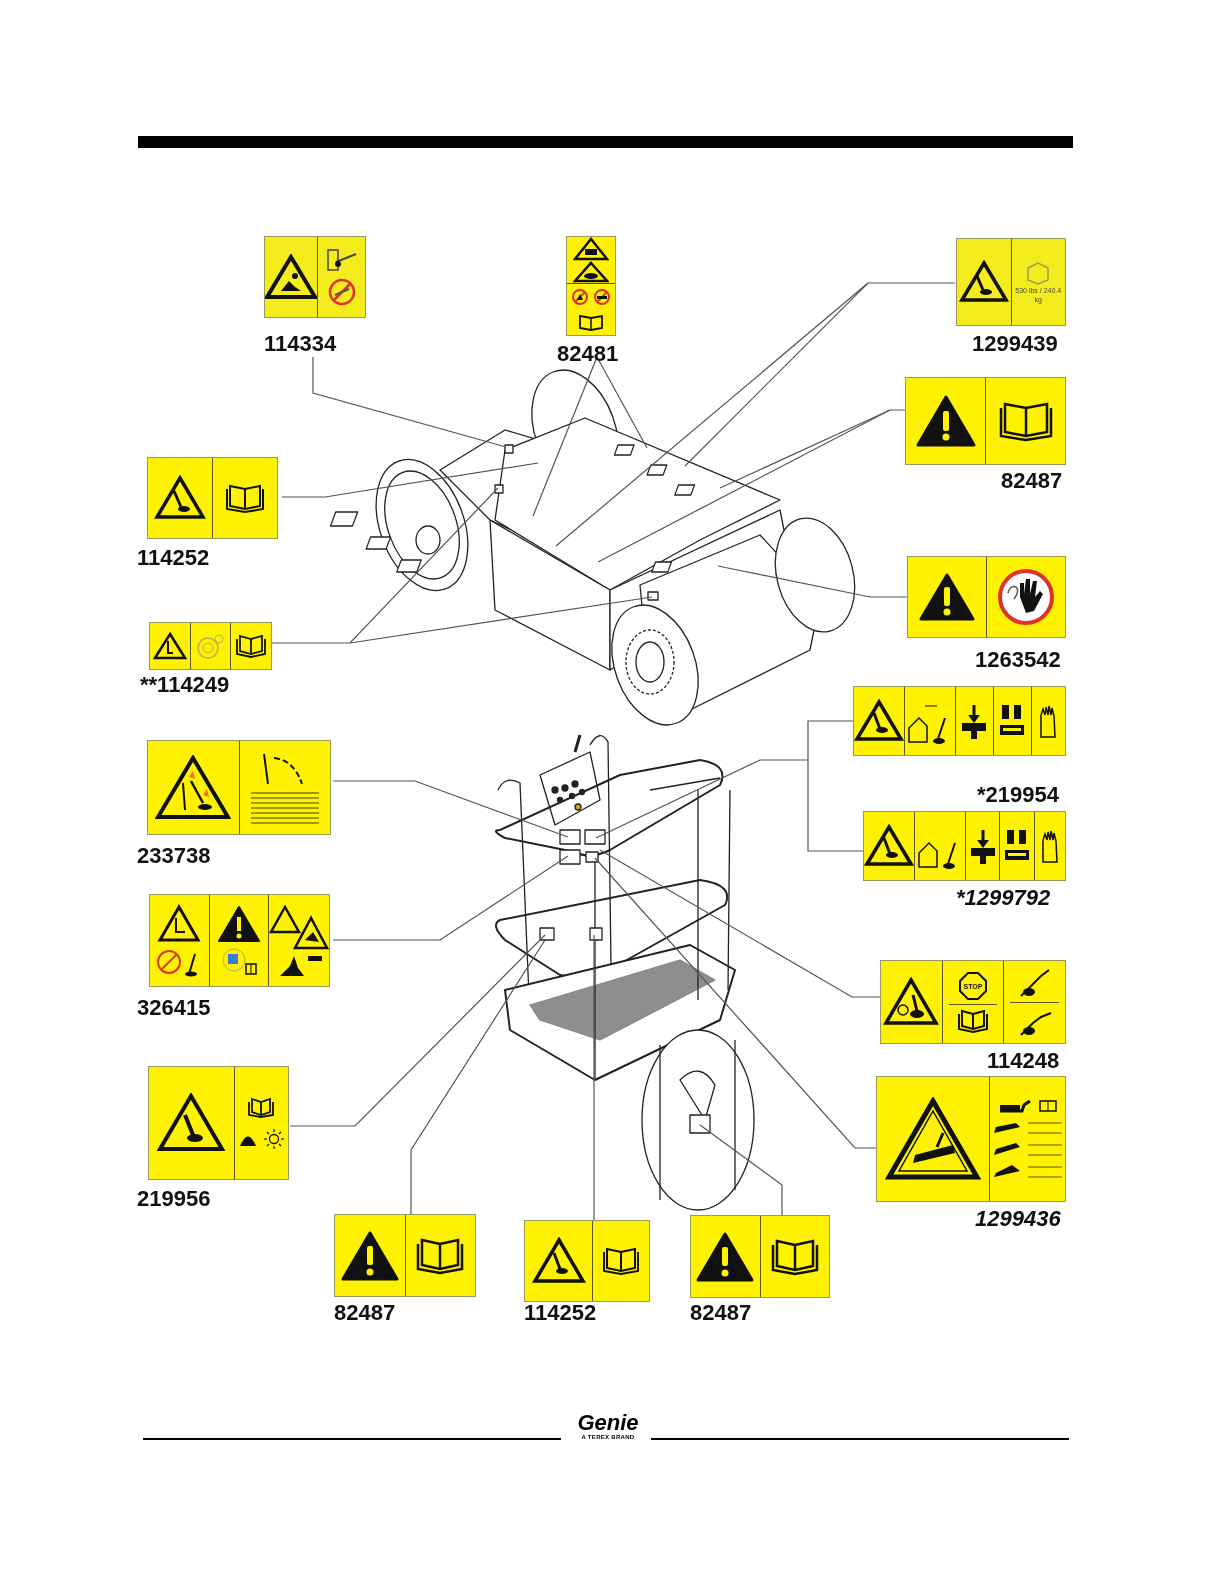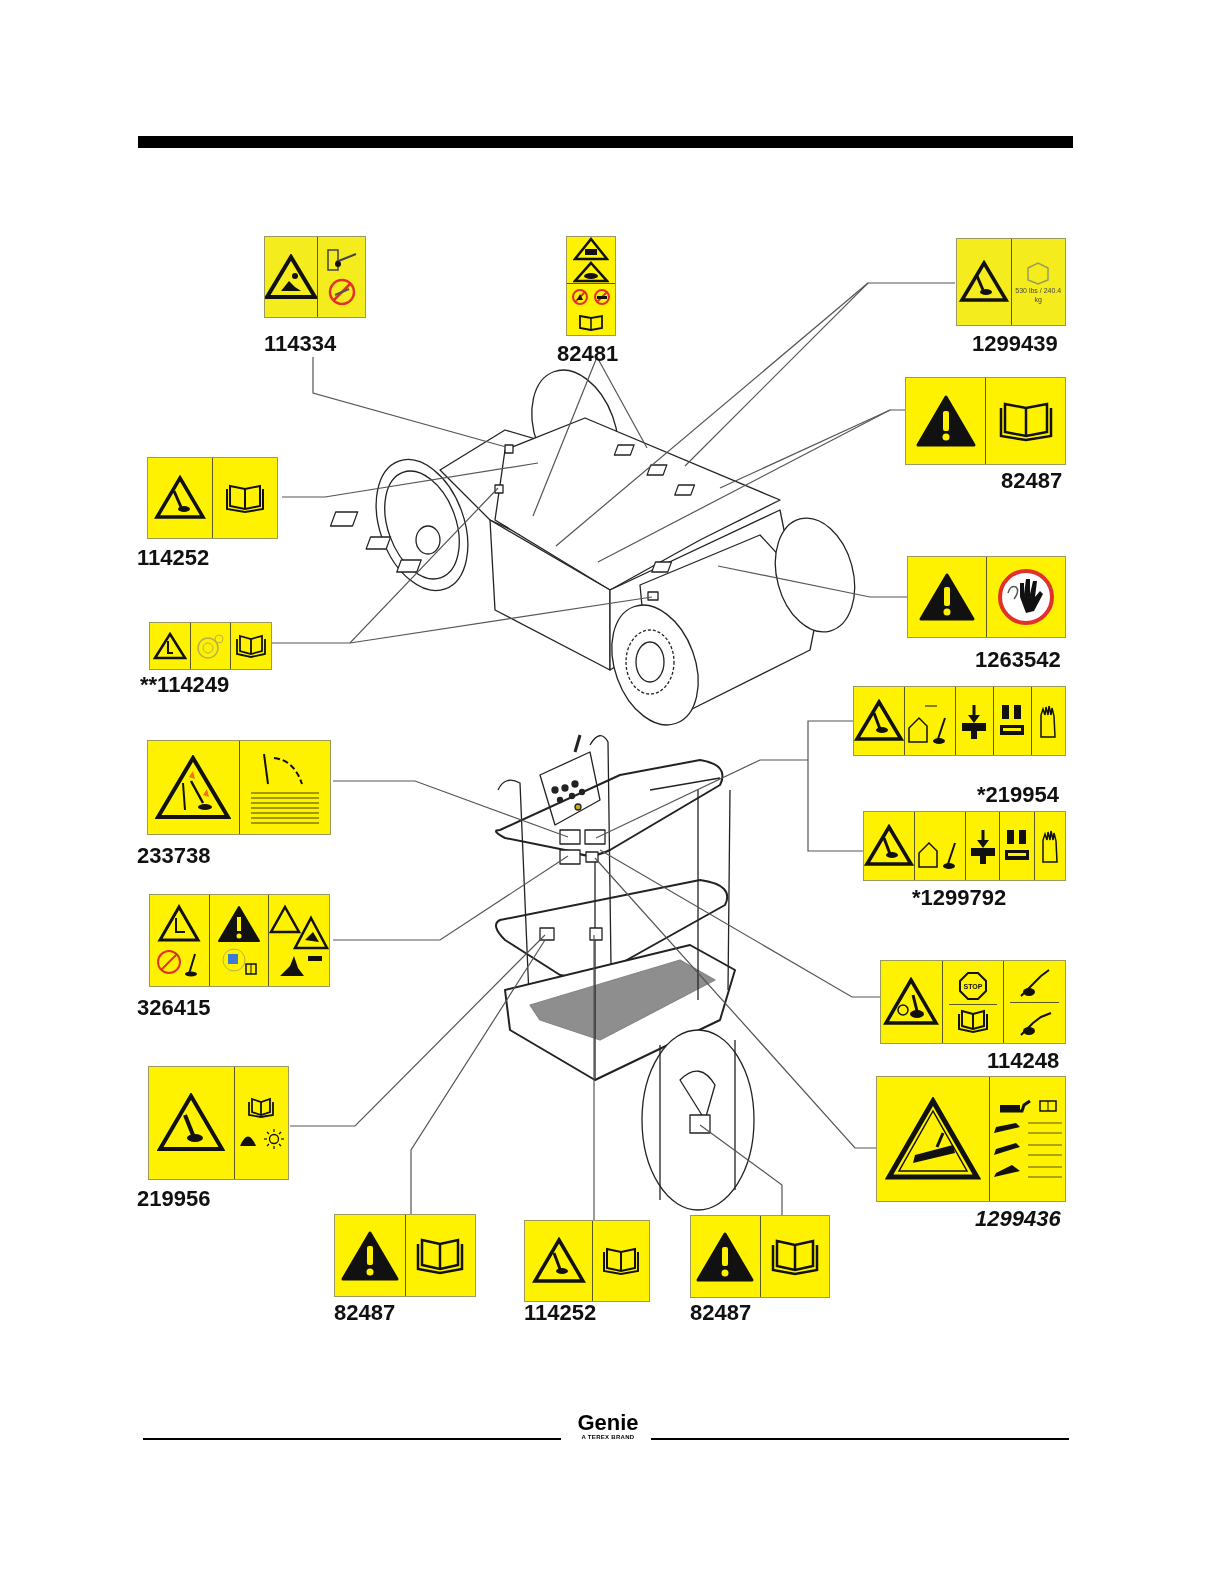--- a/index.html
+++ b/index.html
@@ -7,21 +7,21 @@
   .top-bar { position: absolute; left: 138px; top: 136px; width: 935px; height: 12px; background: #000; }
   .decal { position: absolute; background: #f5ec1e; border: 1px solid #9a9a60; display: flex; box-sizing: border-box; overflow: hidden; }
   .decal.bright { background: #fff200; }
   .decal .cell { flex: 1; display: flex; align-items: center; justify-content: center; border-left: 1px solid #5a5a20; position: relative; }
   .decal .cell:first-child { border-left: none; }
   .decal .cell svg { display: block; }
   .part-label { position: absolute; font-weight: bold; font-size: 22px; color: #111; letter-spacing: 0px; font-family: "Liberation Sans", sans-serif; }
   svg.overlay { position: absolute; left: 0; top: 0; pointer-events: none; }
   .footer-line { position: absolute; height: 1.5px; background: #000; top: 1438px; }
   .logo { position: absolute; left: 568px; top: 1412px; width: 80px; text-align: center; }
-  .logo .brand { font-weight: bold; font-size: 22px; color: #000; line-height: 22px; font-family: "Liberation Sans", sans-serif; }
+  .logo .brand { font-weight: bold; font-size: 22px; font-style: italic; color: #000; line-height: 22px; font-family: "Liberation Sans", sans-serif; }
   .logo .tag { font-size: 6px; font-weight: bold; color: #000; letter-spacing: 0.3px; }
 </style>
 </head>
 <body>
 
 <div class="top-bar"></div>
 
 <svg class="overlay" width="1225" height="1585">
 
   <g fill="#fff" stroke="#222" stroke-width="1.3" stroke-linejoin="round">
@@ -369,21 +369,21 @@
         <rect x="3" y="24" width="24" height="10" fill="#111"></rect>
         <rect x="6" y="27" width="18" height="3" fill="#fff200"></rect>
       </svg>
   </div>
   <div class="cell" style="flex:0.9">
     <svg width="22" height="36" viewBox="0 0 22 36">
         <path d="M4 34 L4 12 L6 6 L8 12 L9 4 L11 12 L12 3 L14 12 L15 5 L17 13 L18 34 Z" fill="none" stroke="#111" stroke-width="1.5"></path>
       </svg>
   </div>
 </div>
-<div class="part-label" style="left:912px;top:885px;">*1299792</div>
+<div class="part-label" style="left:956px;top:885px;font-style:italic;">*1299792</div>
 
 <div class="decal bright" style="left:147px;top:740px;width:184px;height:95px;">
   <div class="cell">
     <svg width="76" height="66" viewBox="0 0 76 66">
         <polygon points="38,3 73,62 3,62" fill="none" stroke="#111" stroke-width="4"></polygon>
         <line x1="28" y1="28" x2="30" y2="55" stroke="#111" stroke-width="2"></line>
         <path d="M36 26 L48 48" stroke="#111" stroke-width="2.5"></path>
         <ellipse cx="50" cy="52" rx="7" ry="3" fill="#111"></ellipse>
         <polygon points="34,22 38,16 40,24" fill="#f2731d"></polygon>
         <polygon points="48,40 52,34 54,42" fill="#f2731d"></polygon>

